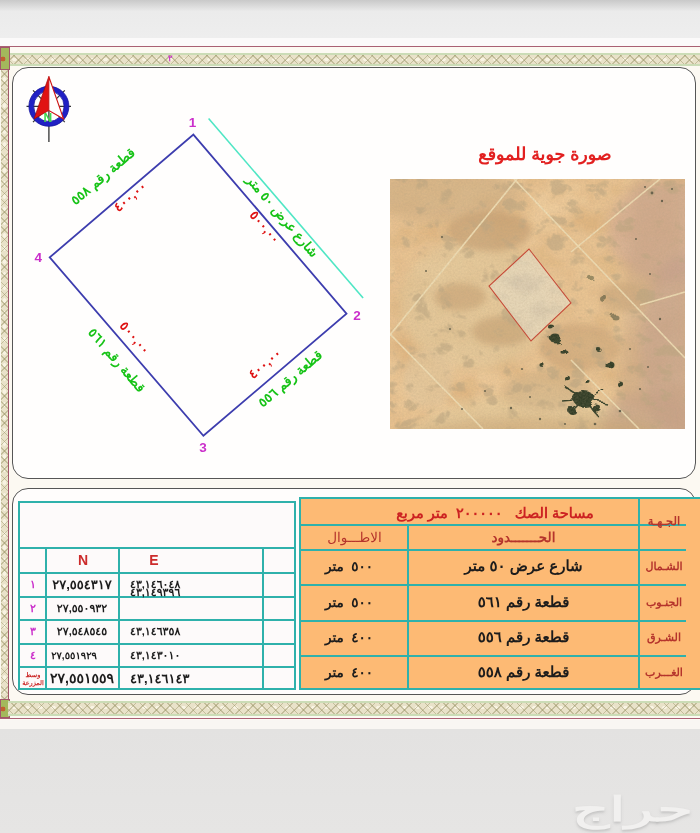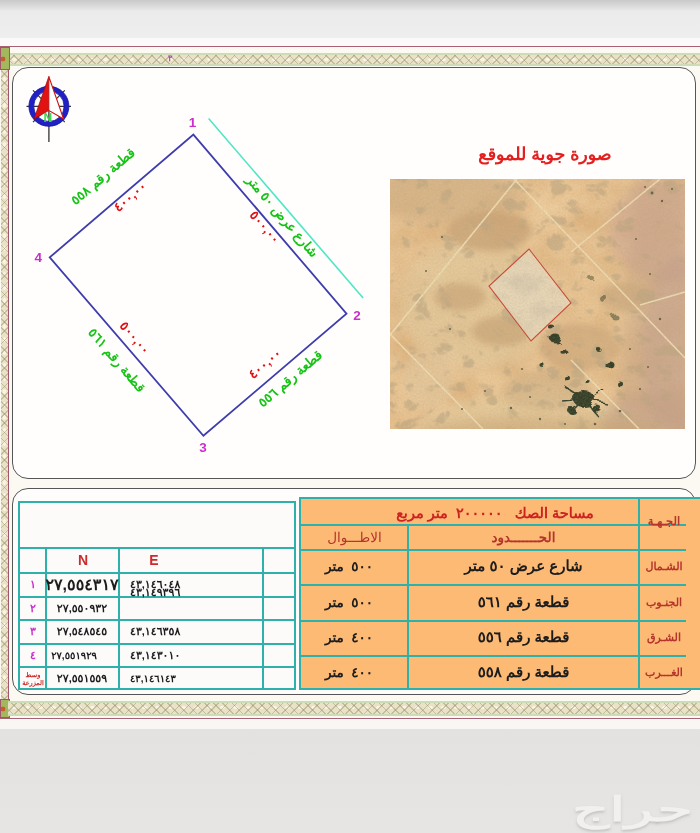--- a/index.html
+++ b/index.html
@@ -229,31 +229,31 @@
   <div class="abs" style="left:98px;top:44px;width:2px;height:141px;background:#2fb1ab"></div>
   <div class="abs" style="left:242px;top:44px;width:2px;height:141px;background:#2fb1ab"></div>
 
   <div class="abs" style="left:13px;top:81px;transform:translate(-50%,-50%);font-size:11px;font-weight:bold;color:#cb2fcb">١</div>
   <div class="abs" style="left:13px;top:104.6px;transform:translate(-50%,-50%);font-size:11px;font-weight:bold;color:#cb2fcb">٢</div>
   <div class="abs" style="left:13px;top:128.2px;transform:translate(-50%,-50%);font-size:11px;font-weight:bold;color:#cb2fcb">٣</div>
   <div class="abs" style="left:13px;top:151.8px;transform:translate(-50%,-50%);font-size:11px;font-weight:bold;color:#cb2fcb">٤</div>
 
   <div class="abs" style="left:13px;top:175.4px;transform:translate(-50%,-50%);font-size:6.5px;font-weight:bold;color:#cc2b2b;text-align:center;line-height:1.1;white-space:nowrap">وسط<br>المزرعة</div>
 
-  <div class="abs" style="left:62px;top:81px;transform:translate(-50%,-50%);font-size:16px;font-weight:bold;color:#1c1c1c;white-space:nowrap">٢٧,٥٥٤٣١٧</div>
+  <div class="abs" style="left:62px;top:81px;transform:translate(-50%,-50%);font-size:13px;font-weight:bold;color:#1c1c1c;white-space:nowrap">٢٧,٥٥٤٣١٧</div>
   <div class="abs" style="left:62px;top:104.6px;transform:translate(-50%,-50%);font-size:11px;font-weight:bold;color:#1c1c1c;white-space:nowrap">٢٧,٥٥٠٩٣٢</div>
   <div class="abs" style="left:62px;top:128.2px;transform:translate(-50%,-50%);font-size:11px;font-weight:bold;color:#1c1c1c;white-space:nowrap">٢٧,٥٤٨٥٤٥</div>
   <div class="abs" style="left:54px;top:151.8px;transform:translate(-50%,-50%);font-size:10px;font-weight:bold;color:#1c1c1c;white-space:nowrap">٢٧,٥٥١٩٢٩</div>
-  <div class="abs" style="left:62px;top:175.4px;transform:translate(-50%,-50%);font-size:11px;font-weight:bold;color:#1c1c1c;white-space:nowrap">٢٧,٥٥١٥٥٩</div>
+  <div class="abs" style="left:62px;top:175.4px;transform:translate(-50%,-50%);font-size:14px;font-weight:bold;color:#1c1c1c;white-space:nowrap">٢٧,٥٥١٥٥٩</div>
 
   <div class="abs" style="left:110px;top:81px;transform:translate(0,-50%);font-size:11px;font-weight:bold;color:#1c1c1c;white-space:nowrap">٤٣,١٤٦٠٤٨</div>
   <div class="abs" style="left:110px;top:89px;transform:translate(0,-50%);font-size:11px;font-weight:bold;color:#1c1c1c;white-space:nowrap">٤٣,١٤٩٣٩٦</div>
   <div class="abs" style="left:110px;top:128.2px;transform:translate(0,-50%);font-size:11px;font-weight:bold;color:#1c1c1c;white-space:nowrap">٤٣,١٤٦٣٥٨</div>
   <div class="abs" style="left:110px;top:151.8px;transform:translate(0,-50%);font-size:11px;font-weight:bold;color:#1c1c1c;white-space:nowrap">٤٣,١٤٣٠١٠</div>
-  <div class="abs" style="left:110px;top:175.4px;transform:translate(0,-50%);font-size:10px;font-weight:bold;color:#1c1c1c;white-space:nowrap">٤٣,١٤٦١٤٣</div>
+  <div class="abs" style="left:110px;top:175.4px;transform:translate(0,-50%);font-size:13px;font-weight:bold;color:#1c1c1c;white-space:nowrap">٤٣,١٤٦١٤٣</div>
 </div>
 
 <div class="abs" style="left:299px;top:497px;width:447px;height:192.5px;border:2px solid #2fb1ab;box-sizing:border-box;background:#fdba74">
 
   <div class="abs" style="left:194px;top:13.5px;transform:translate(-50%,-50%);font-size:14.5px;font-weight:bold;color:#cc2222;white-space:nowrap;direction:rtl">مساحة الصك&nbsp;&nbsp;&nbsp;٢٠٠٠٠٠&nbsp;&nbsp;متر مربع</div>
   <div class="abs" style="left:0;top:25px;width:385px;height:2px;background:#2fb1ab"></div>
 
   <div class="abs" style="left:53.5px;top:37.5px;transform:translate(-50%,-50%);font-size:13.5px;font-weight:normal;color:#b5342c;white-space:nowrap">الاطـــوال</div>
 
   <div class="abs" style="left:222.5px;top:37.5px;transform:translate(-50%,-50%);font-size:13.5px;font-weight:bold;color:#b5342c;white-space:nowrap">الحـــــــدود</div>

